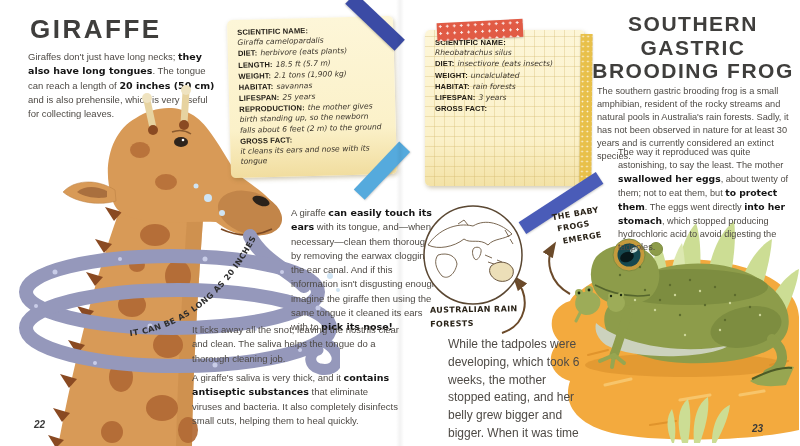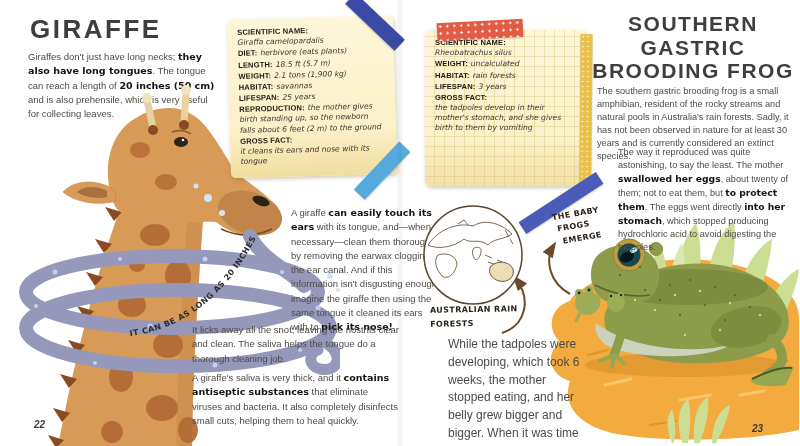--- a/index.html
+++ b/index.html
@@ -321,24 +321,25 @@
 GASTRIC
 BROODING FROG</h1>
     <p class="body f-p1"><span>The southern gastric brooding frog is a small amphibian, resident of the rocky streams and natural pools in Australia's rain forests. Sadly, it has not been observed in nature for at least 30 years and is currently considered an extinct species.</span></p>
     <p class="body f-p2"><span>The way it reproduced was quite astonishing, to say the least. The mother </span><span class="hand">swallowed her eggs</span><span>, about twenty of them; not to eat them, but </span><span class="hand">to protect them</span><span>. The eggs went directly </span><span class="hand">into her stomach</span><span>, which stopped producing hydrochloric acid to avoid digesting the tadpoles.</span></p>
 
     <aside class="card f-card">
       <div class="tape tape-red"></div>
       <div class="tape tape-yellow"></div>
       <div class="tape tape-blue"></div>
       <div class="crow stack"><span class="clabel">SCIENTIFIC NAME:</span><span class="cvalue">Rheobatrachus silus</span></div>
+      <div class="crow"><span class="clabel">DIET:</span><span class="cvalue">insectivore (eats insects)</span></div>
       <div class="crow"><span class="clabel">WEIGHT:</span><span class="cvalue">uncalculated</span></div>
       <div class="crow"><span class="clabel">HABITAT:</span><span class="cvalue">rain forests</span></div>
       <div class="crow"><span class="clabel">LIFESPAN:</span><span class="cvalue">3 years</span></div>
-      <div class="crow stack"><span class="clabel">GROSS FACT:</span><span class="cvalue">the tadpoles develop in their mother's stomach, and she gives birth to them by vomiting</span></div>
+      <div class="crow stack"><span class="clabel">GROSS FACT:</span></div>
     </aside>
 
     <div class="caption map-label">AUSTRALIAN RAIN
 FORESTS</div>
     <div class="caption emerge-label">THE BABY
  FROGS
   EMERGE</div>
 
     <p class="body f-p3"><span>While the tadpoles were developing, which took 6 weeks, the mother stopped eating, and her belly grew bigger and bigger. When it was time to give birth, the female </span><span class="hand">vomited her baby frogs</span><span>.</span></p>
 

